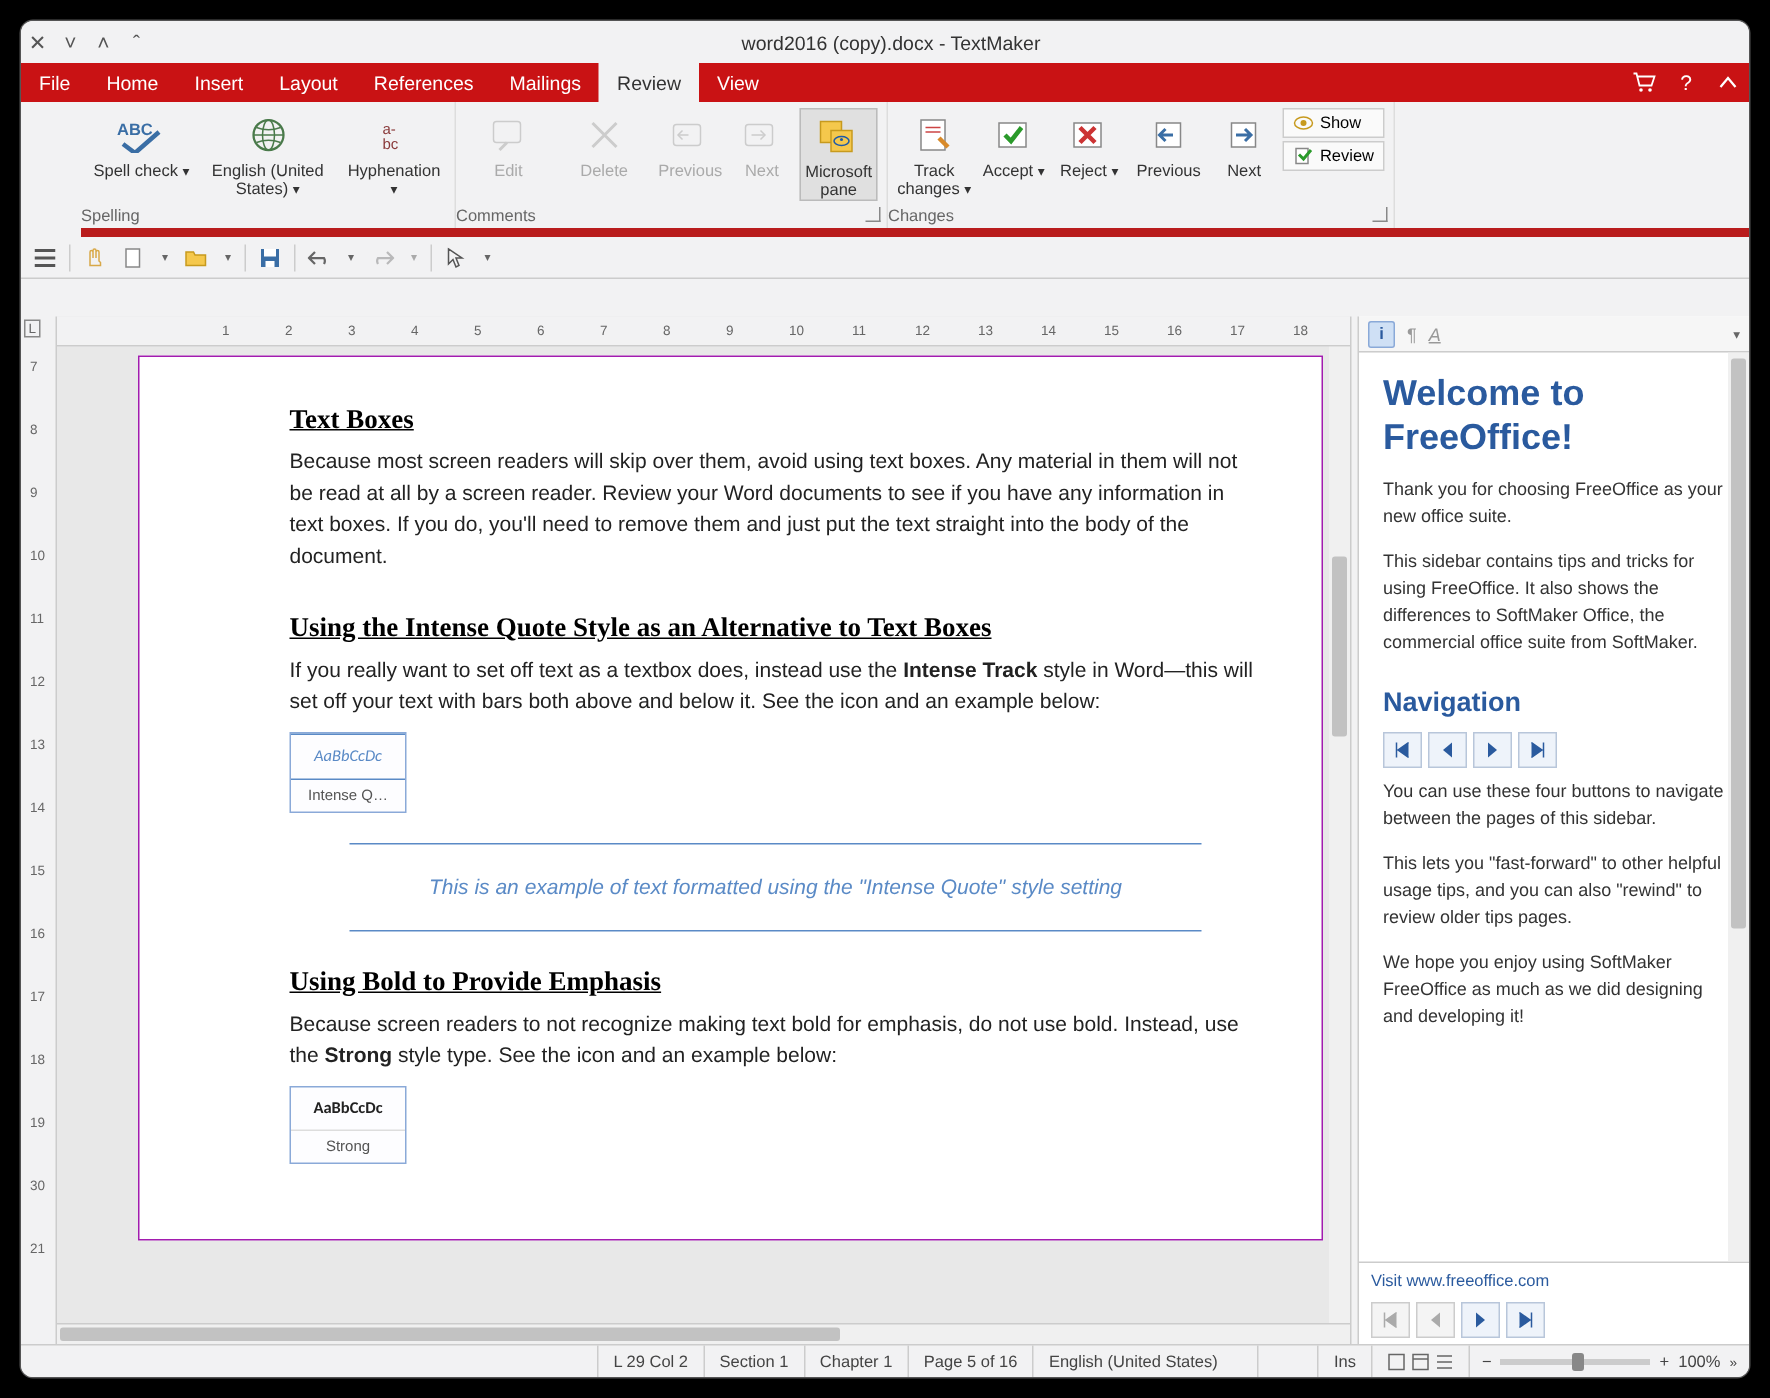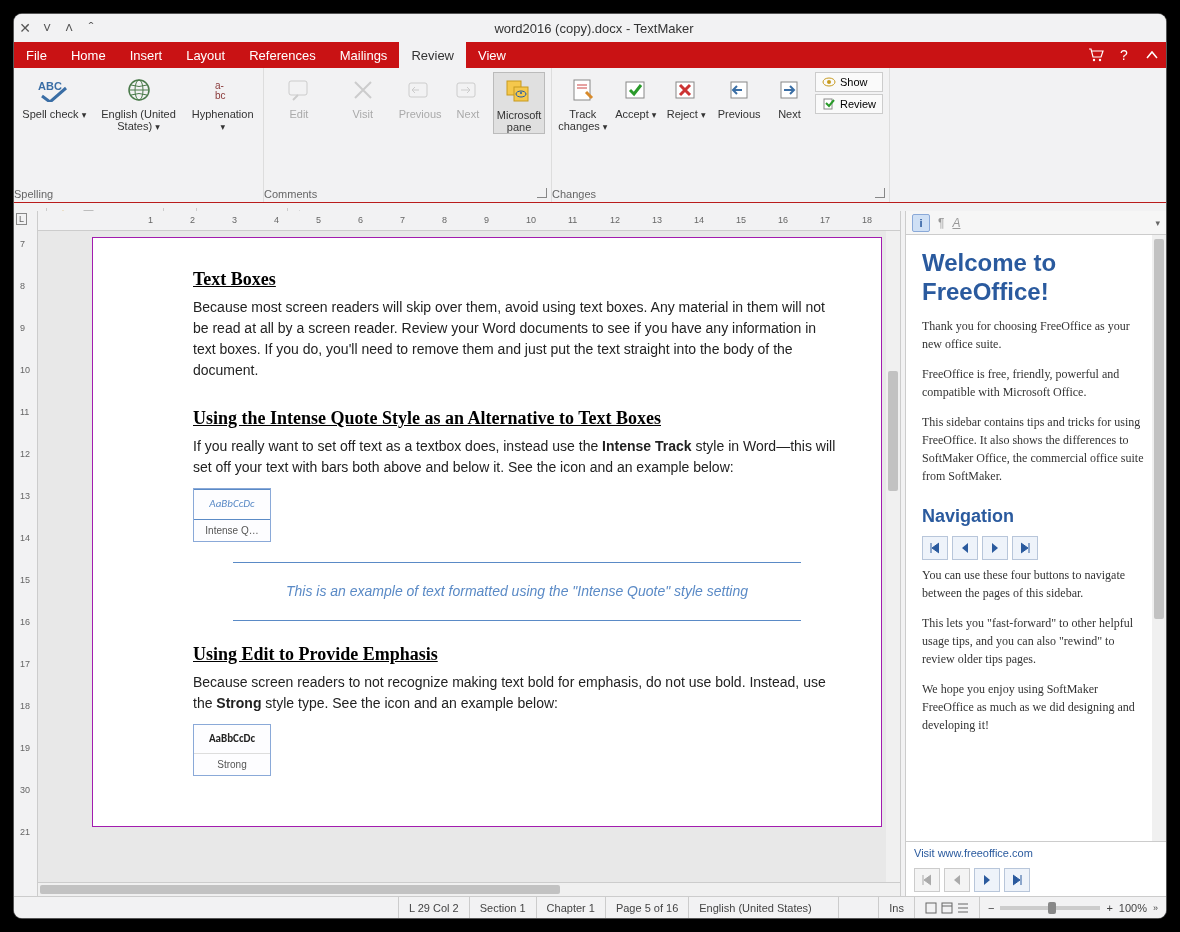--- a/index.html
+++ b/index.html
@@ -6,21 +6,21 @@
 html, body { width: 1180px; height: 932px; background: #000; }
 .window { position: absolute; left: 14px; top: 14px; width: 1152px; height: 904px; background: #f2f2f3; border-radius: 8px; overflow: hidden; box-shadow: 0 0 0 1px #555; }
 .titlebar { height: 28px; background: #f2f2f3; display: flex; align-items: center; font-size: 13px; color: #333; }
 .titlebar .wbtn { width: 22px; text-align: center; color: #555; cursor: default; font-size: 14px; }
 .titlebar .title { flex: 1; text-align: center; }
 .menubar { height: 26px; background: #c91214; display: flex; align-items: stretch; color: #fff; font-size: 13px; }
 .menubar .mi { padding: 0 12px; display: flex; align-items: center; cursor: default; }
 .menubar .mi.active { background: #f2f2f3; color: #333; }
 .menubar .spacer { flex: 1; }
 .menubar .ri { width: 28px; display: flex; align-items: center; justify-content: center; }
-.ribbon { height: 135px; background: #f2f2f3; display: flex; border-bottom: 1px solid #b91c1c; }
+.ribbon { height: 90px; background: #f2f2f3; display: flex; border-bottom: 6px solid #b91c1c; margin-left: 40px; }
 .rgroup { border-right: 1px solid #ddd; position: relative; padding: 4px 6px 18px; display: flex; align-items: flex-start; gap: 6px; }
 .rgroup .gl { position: absolute; bottom: 2px; left: 0; right: 0; text-align: left; font-size: 11px; color: #666; }
 .rgroup .corner { position: absolute; bottom: 4px; right: 4px; width: 10px; height: 10px; border-right: 1px solid #888; border-bottom: 1px solid #888; }
 .bigbtn { display: flex; flex-direction: column; align-items: center; justify-content: flex-start; width: 72px; padding-top: 4px; font-size: 11px; color: #333; cursor: default; text-align: center; gap: 4px; }
 .bigbtn.wide { width: 92px; }
 .bigbtn.disabled { color: #aaa; }
 .bigbtn.active { background: #e0e0e0; border: 1px solid #bbb; }
 .bigbtn .ico { width: 32px; height: 28px; display: flex; align-items: center; justify-content: center; }
 .smallbtns { display: flex; flex-direction: column; gap: 2px; }
 .smbtn { display: flex; align-items: center; gap: 4px; font-size: 11px; padding: 2px 6px; border: 1px solid #ccc; background: #fafafa; cursor: default; }
@@ -38,21 +38,21 @@
 .stylebox { border: 1px solid #8aa9d8; background: #fdfdff; width: 78px; margin: 10px 0; font-size: 11px; text-align: center; }
 .stylebox .prev { padding: 6px 2px; border-bottom: 1px solid #ddd; font-family: Calibri, sans-serif; }
 .stylebox .nm { padding: 3px 2px; font-size: 10px; color: #555; overflow: hidden; white-space: nowrap; text-overflow: ellipsis; }
 .iq { border-top: 1px solid #5a8ac6; border-bottom: 1px solid #5a8ac6; color: #5a8ac6; text-align: center; font-style: italic; padding: 18px 10px; margin: 20px 40px; }
 .splitter { width: 6px; background: #f2f2f3; border-left: 1px solid #ccc; border-right: 1px solid #ccc; cursor: col-resize; }
 .sidebar { width: 260px; background: #fff; display: flex; flex-direction: column; font-size: 12px; }
 .sb-tabs { height: 24px; border-bottom: 1px solid #ccc; display: flex; align-items: center; gap: 8px; padding: 0 6px; background: #f6f6f6; }
 .sb-body { flex: 1; padding: 14px 16px; overflow: hidden; color: #333; line-height: 1.5; position: relative; }
 .sb-body h2 { color: #2a5a9e; font-size: 24px; font-weight: 600; margin-bottom: 10px; line-height: 1.2; }
 .sb-body h3 { color: #2a5a9e; font-size: 18px; margin: 18px 0 6px; }
-.sb-body p { margin-bottom: 12px; font-family: Liberation Serif, serif; }
+.sb-body p { margin-bottom: 12px; }
 .navbtns { display: flex; gap: 4px; margin: 6px 0; }
 .navbtn { width: 26px; height: 24px; border: 1px solid #b8c6da; background: #eef3fa; display: flex; align-items: center; justify-content: center; color: #2a5a9e; cursor: default; }
 .sb-foot { border-top: 1px solid #ccc; padding: 4px 8px; }
 .sb-foot a { color: #2a5a9e; font-size: 11px; text-decoration: none; }
 .sb-nav2 { display: flex; gap: 4px; padding: 4px 8px; }
 .sb-nav2 .navbtn { background: #f4f4f4; border-color: #ccc; color: #888; }
 .vscroll { position: absolute; right: 0; top: 0; bottom: 0; width: 14px; background: #f0f0f0; }
 .vscroll .thumb { position: absolute; left: 2px; right: 2px; background: #c2c2c2; border-radius: 2px; }
 .hscroll { height: 14px; background: #f0f0f0; border-top: 1px solid #ccc; position: relative; }
 .hscroll .thumb { position: absolute; top: 2px; bottom: 2px; left: 2px; width: 520px; background: #c2c2c2; border-radius: 2px; }
@@ -147,21 +147,21 @@
             </svg>
           </div>
         <span>Edit</span>
       </div>
       <div class="bigbtn disabled">
         <div class="ico">
             <svg width="24" height="24">
               <path d="M4 4 L20 20 M20 4 L4 20" stroke="#ccc" stroke-width="2"></path>
             </svg>
           </div>
-        <span>Visit</span>
+        <span>Delete</span>
       </div>
       <div class="bigbtn disabled" style="width:56px">
         <div class="ico">
             <svg width="26" height="22">
               <rect x="2" y="4" width="18" height="14" rx="2" fill="none" stroke="#ccc"></rect>
               <path d="M12 11 L6 11 M8 8 L5 11 L8 14" fill="none" stroke="#ccc"></path>
             </svg>
           </div>
         <span>Previous</span>
       </div>
@@ -361,21 +361,21 @@
         <div class="page">
           <h3>Text Boxes</h3>
           <p>Because most screen readers will skip over them, avoid using text boxes. Any material in them will not be read at all by a screen reader. Review your Word documents to see if you have any information in text boxes.  If you do, you'll need to remove them and just put the text straight into the body of the document.</p>
           <h3 style="margin-top:24px">Using the Intense Quote Style as an Alternative to Text Boxes</h3>
           <p><span>If you really want to set off text as a textbox does, instead use the </span><b>Intense Track</b><span> style in Word—this will set off your text with bars both above and below it.  See the icon and an example below:</span></p>
           <div class="stylebox">
             <div class="prev" style="color:#5a8ac6;font-style:italic;border-top:1px solid #5a8ac6;border-bottom:1px solid #5a8ac6;">AaBbCcDc</div>
             <div class="nm">Intense Q…</div>
           </div>
           <div class="iq">This is an example of text formatted using the "Intense Quote" style setting</div>
-          <h3>Using Edit to Provide Emphasis</h3>
+          <h3>Using Bold to Provide Emphasis</h3>
           <p><span>Because screen readers to not recognize making text bold for emphasis, do not use bold.  Instead, use the </span><b>Strong</b><span> style type. See the icon and an example below:</span></p>
           <div class="stylebox">
             <div class="prev" style="font-weight:bold">AaBbCcDc</div>
             <div class="nm">Strong</div>
           </div>
         </div>
         <div class="vscroll">
             <div class="thumb" style="top:140px;height:120px"></div>
           </div>
       </div>
@@ -388,21 +388,20 @@
       <div class="sb-tabs">
         <span style="background:#cfe0f5;border:1px solid #8aa9d8;width:18px;height:18px;display:flex;align-items:center;justify-content:center;color:#2a5a9e;border-radius:2px;font-weight:bold;font-size:11px">i</span>
         <span style="color:#999">¶</span>
         <span style="color:#999;font-style:italic;text-decoration:underline">A</span>
         <span style="flex:1"></span>
         <span style="color:#666;font-size:9px">▾</span>
       </div>
       <div class="sb-body">
         <h2>Welcome to FreeOffice!</h2>
         <p>Thank you for choosing FreeOffice as your new office suite.</p>
-        <p>FreeOffice is free, friendly, powerful and compatible with Microsoft Office.</p>
         <p>This sidebar contains tips and tricks for using FreeOffice. It also shows the differences to SoftMaker Office, the commercial office suite from SoftMaker.</p>
         <h3>Navigation</h3>
         <div class="navbtns">
           <div class="navbtn">
               <svg width="12" height="12">
                 <path d="M2 1v10M10 1L3 6l7 5" fill="#2a5a9e" stroke="#2a5a9e"></path>
               </svg>
             </div>
           <div class="navbtn">
               <svg width="10" height="12">

